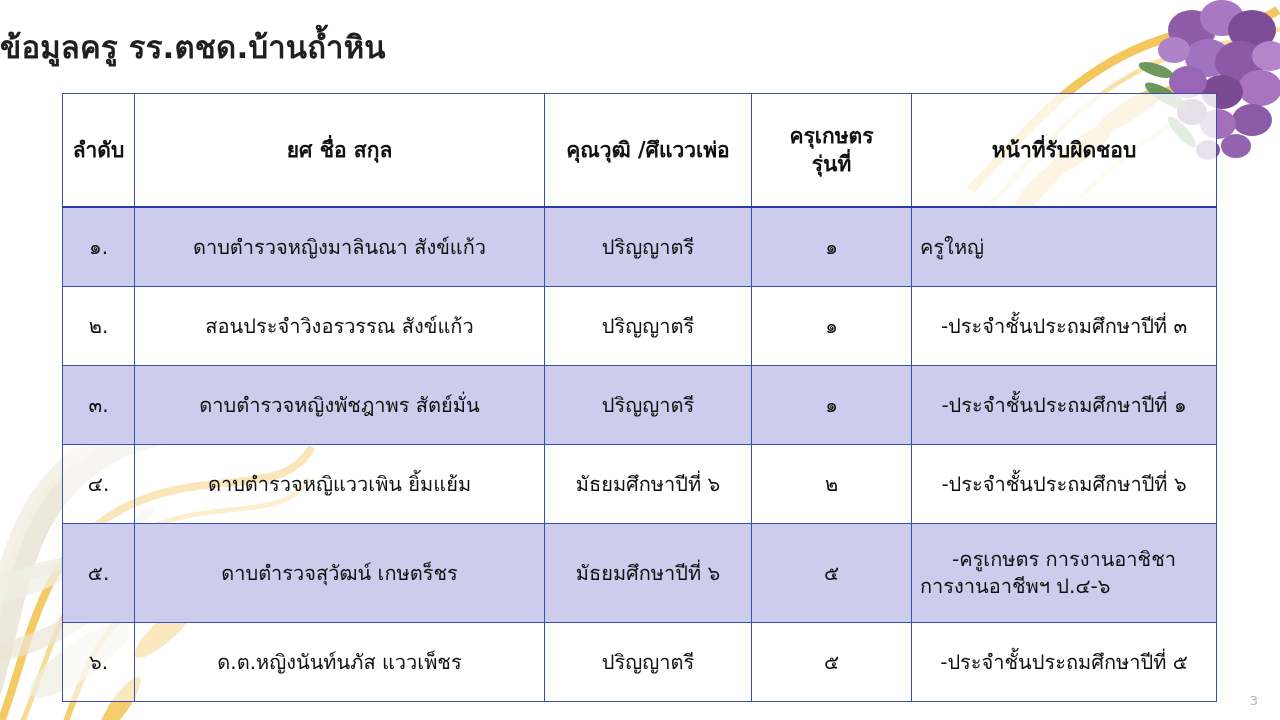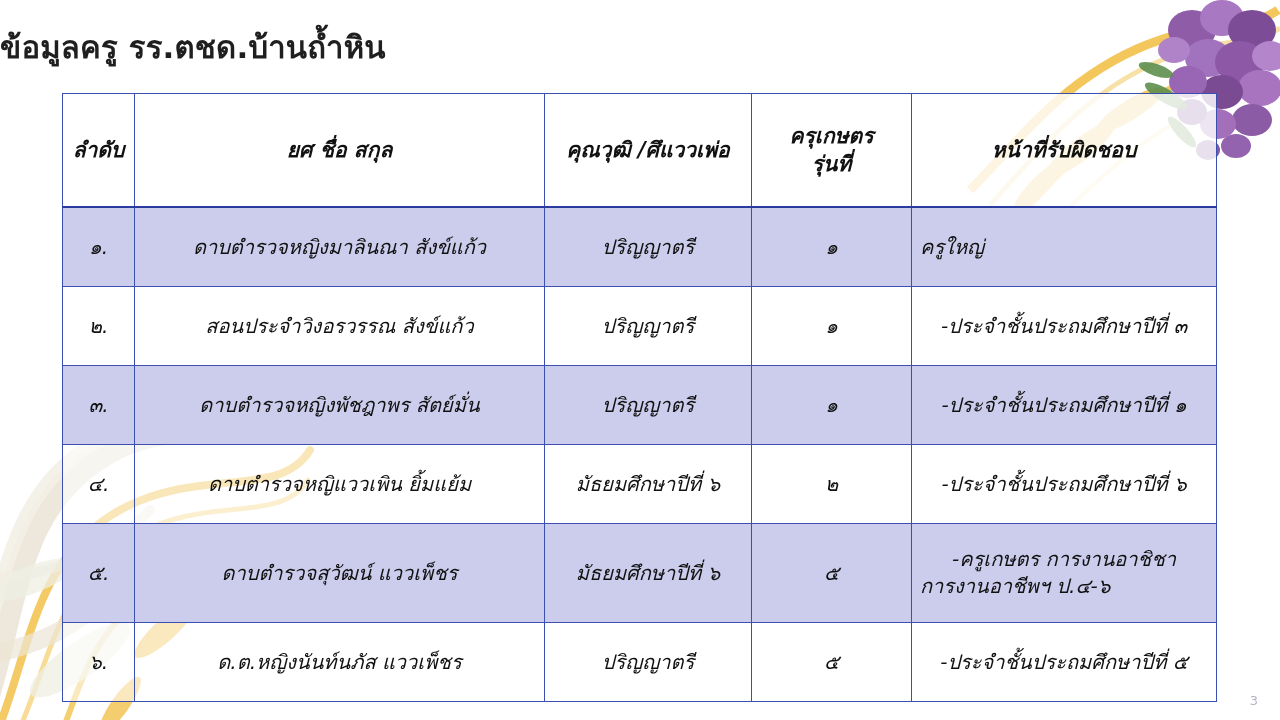--- a/index.html
+++ b/index.html
@@ -56,21 +56,20 @@
     position: absolute;
     left: 62px;
     top: 93px;
     width: 1155px;
   }
   table.data {
     border-collapse: collapse;
     width: 100%;
     table-layout: fixed;
     background: rgba(255,255,255,0.55);
-    font-style: italic;
   }
   table.data th,
   table.data td {
     border: 1px solid #3b4fb0;
     padding: 6px 8px;
     font-size: 20px;
     color: #111;
     font-weight: normal;
     vertical-align: middle;
     text-align: center;
@@ -231,21 +230,21 @@
         </tr>
         <tr>
           <td>๔.</td>
           <td class="name-cell">ดาบตำรวจหญิแววเพิน     ยิ้มแย้ม</td>
           <td>มัธยมศึกษาปีที่ ๖</td>
           <td>๒</td>
           <td class="duty-cell">-ประจำชั้นประถมศึกษาปีที่ ๖</td>
         </tr>
         <tr class="shade tall">
           <td>๕.</td>
-          <td class="name-cell">ดาบตำรวจสุวัฒน์      แววเพ็ชร</td>
+          <td class="name-cell">ดาบตำรวจสุวัฒน์      เกษตร็ชร</td>
           <td>มัธยมศึกษาปีที่ ๖</td>
           <td>๕</td>
           <td class="duty-cell">
             <span>-ครูเกษตร การงานอาชิชา</span>
             <span class="duty-line2">การงานอาชีพฯ ป.๔-๖</span>
           </td>
         </tr>
         <tr>
           <td>๖.</td>
           <td class="name-cell">ด.ต.หญิงนันท์นภัส    แววเพ็ชร</td>

